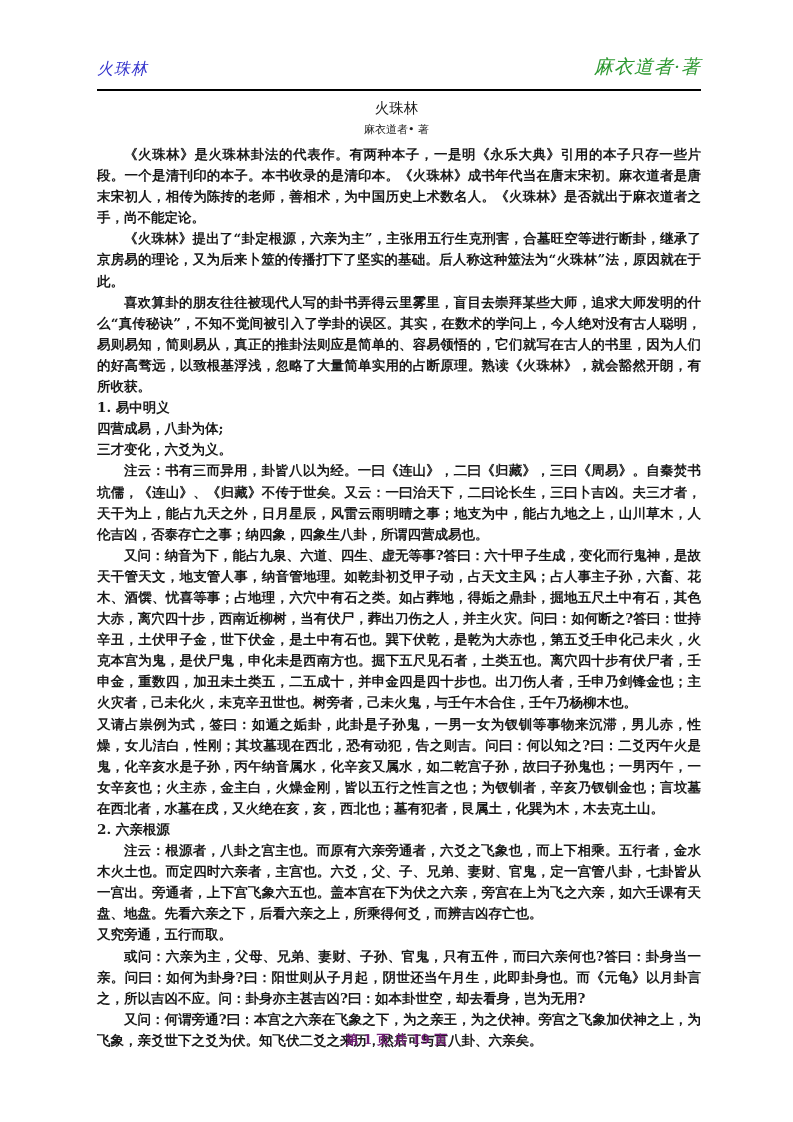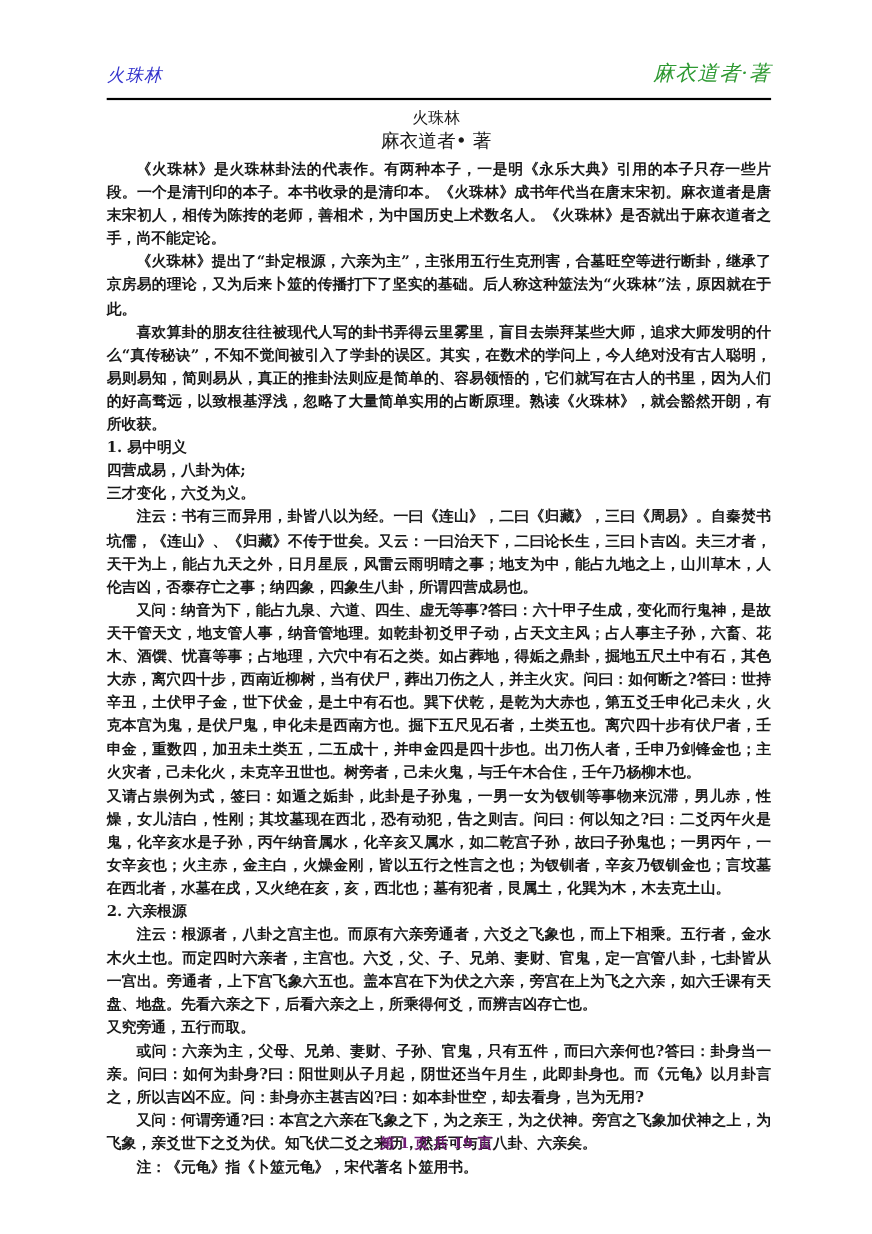--- a/index.html
+++ b/index.html
@@ -31,21 +31,21 @@
     font-style:italic;
     letter-spacing:1px;
   }
   
   .title-block {
     margin-top:7px;
     text-align:center;
     color:#1a1a1a;
   }
   .doc-title  { font-size:14.5px; line-height:21px; }
-  .doc-author { font-size:17px; line-height:21px; }
+  .doc-author { font-size:11px; line-height:21px; }
   
   .body-text {
     margin:4px 92px 0 97px;
     font-size:13.5px;
     line-height:21.1px;
     text-align:justify;
     font-weight:bold;
   }
   .para { margin:0; }
   .para.indent { text-indent:27px; }
@@ -83,20 +83,19 @@
       <p class="para">四营成易，八卦为体;</p>
       <p class="para">三才变化，六爻为义。</p>
       <p class="para indent">注云：书有三而异用，卦皆八以为经。一曰《连山》，二曰《归藏》，三曰《周易》。自秦焚书坑儒，《连山》、《归藏》不传于世矣。又云：一曰治天下，二曰论长生，三曰卜吉凶。夫三才者，天干为上，能占九天之外，日月星辰，风雷云雨明晴之事；地支为中，能占九地之上，山川草木，人伦吉凶，否泰存亡之事；纳四象，四象生八卦，所谓四营成易也。</p>
       <p class="para indent">又问：纳音为下，能占九泉、六道、四生、虚无等事?答曰：六十甲子生成，变化而行鬼神，是故天干管天文，地支管人事，纳音管地理。如乾卦初爻甲子动，占天文主风；占人事主子孙，六畜、花木、酒馔、忧喜等事；占地理，六穴中有石之类。如占葬地，得姤之鼎卦，掘地五尺土中有石，其色大赤，离穴四十步，西南近柳树，当有伏尸，葬出刀伤之人，并主火灾。问曰：如何断之?答曰：世持辛丑，土伏甲子金，世下伏金，是土中有石也。巽下伏乾，是乾为大赤也，第五爻壬申化己未火，火克本宫为鬼，是伏尸鬼，申化未是西南方也。掘下五尺见石者，土类五也。离穴四十步有伏尸者，壬申金，重数四，加丑未土类五，二五成十，并申金四是四十步也。出刀伤人者，壬申乃剑锋金也；主火灾者，己未化火，未克辛丑世也。树旁者，己未火鬼，与壬午木合住，壬午乃杨柳木也。</p>
       <p class="para">又请占祟例为式，签曰：如遁之姤卦，此卦是子孙鬼，一男一女为钗钏等事物来沉滞，男儿赤，性燥，女儿洁白，性刚；其坟墓现在西北，恐有动犯，告之则吉。问曰：何以知之?曰：二爻丙午火是鬼，化辛亥水是子孙，丙午纳音属水，化辛亥又属水，如二乾宫子孙，故曰子孙鬼也；一男丙午，一女辛亥也；火主赤，金主白，火燥金刚，皆以五行之性言之也；为钗钏者，辛亥乃钗钏金也；言坟墓在西北者，水墓在戌，又火绝在亥，亥，西北也；墓有犯者，艮属土，化巽为木，木去克土山。</p>
       <p class="para">2. 六亲根源</p>
       <p class="para indent">注云：根源者，八卦之宫主也。而原有六亲旁通者，六爻之飞象也，而上下相乘。五行者，金水木火土也。而定四时六亲者，主宫也。六爻，父、子、兄弟、妻财、官鬼，定一宫管八卦，七卦皆从一宫出。旁通者，上下宫飞象六五也。盖本宫在下为伏之六亲，旁宫在上为飞之六亲，如六壬课有天盘、地盘。先看六亲之下，后看六亲之上，所乘得何爻，而辨吉凶存亡也。</p>
       <p class="para">又究旁通，五行而取。</p>
       <p class="para indent">或问：六亲为主，父母、兄弟、妻财、子孙、官鬼，只有五件，而曰六亲何也?答曰：卦身当一亲。问曰：如何为卦身?曰：阳世则从子月起，阴世还当午月生，此即卦身也。而《元龟》以月卦言之，所以吉凶不应。问：卦身亦主甚吉凶?曰：如本卦世空，却去看身，岂为无用?</p>
       <p class="para indent">又问：何谓旁通?曰：本宫之六亲在飞象之下，为之亲王，为之伏神。旁宫之飞象加伏神之上，为飞象，亲爻世下之爻为伏。知飞伏二爻之来历，然后可与言八卦、六亲矣。</p>
-      <p class="para indent">注：《元龟》指《卜筮元龟》，宋代著名卜筮用书。</p>
     </div>
 
   <div class="footer">
     <span>第 1 页 共 19 页</span>
   </div>
 
 </div>
 
 </body></html>

